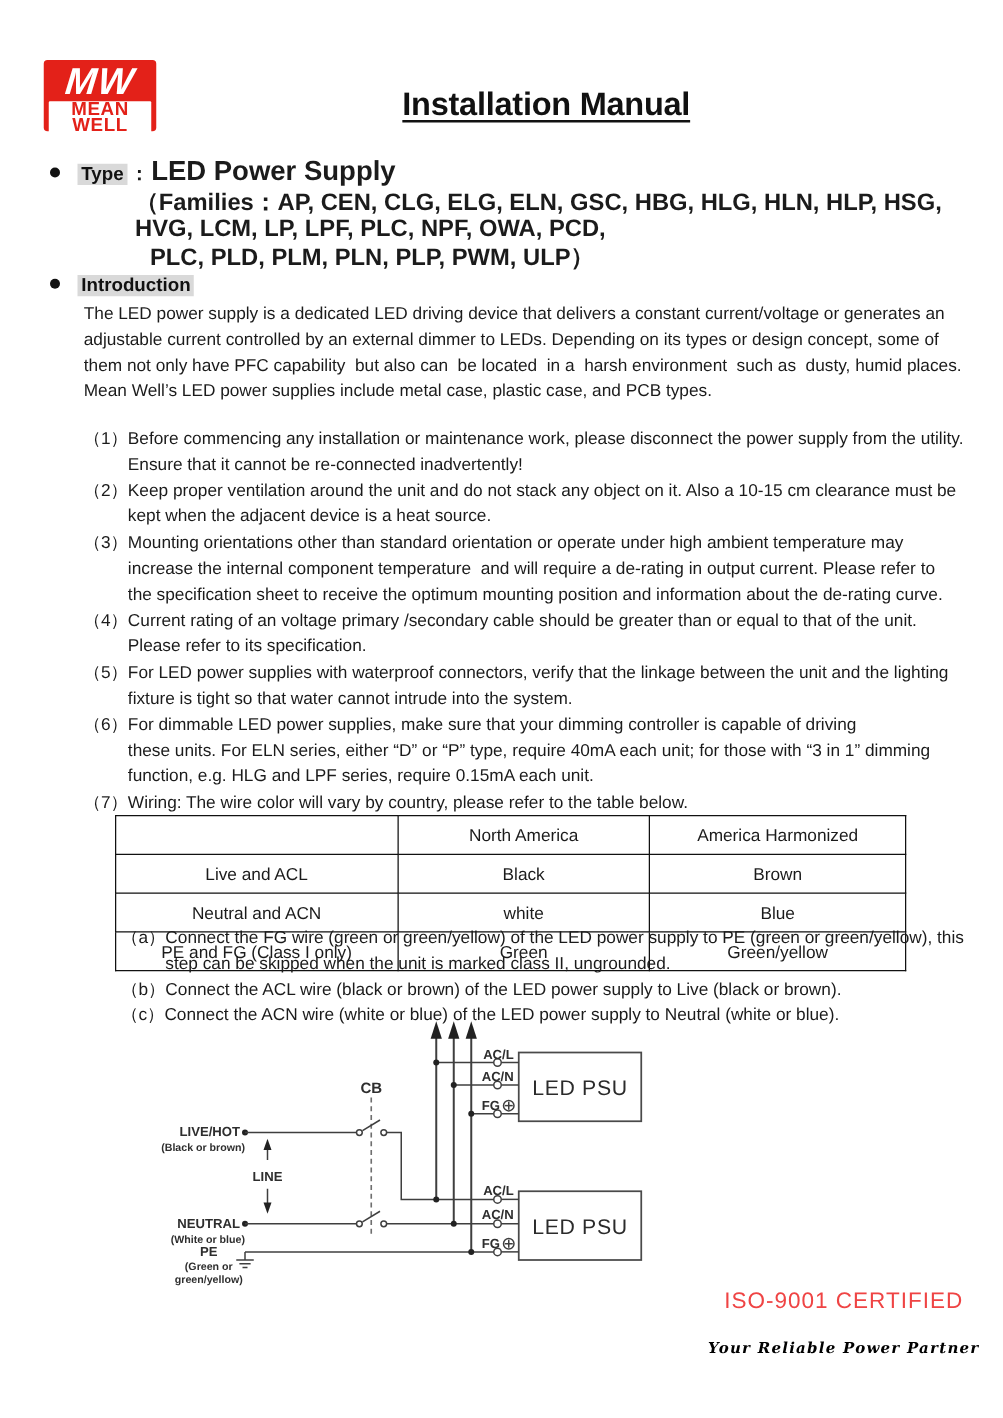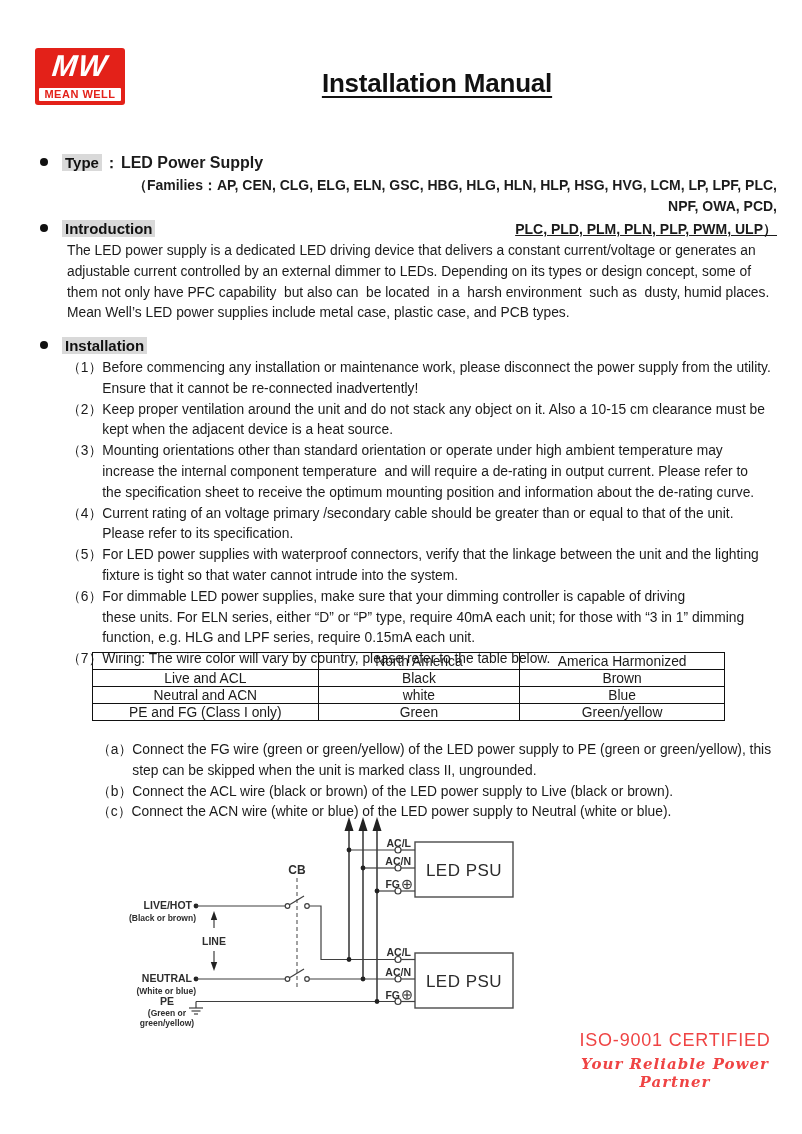--- a/index.html
+++ b/index.html
@@ -23,21 +23,21 @@
     display: flex; flex-direction: column; justify-content: space-between;
   }
   .logo-mw {
     color: #fff; font-weight: 700; font-style: italic;
     font-size: 30px; line-height: 30px; text-align: center;
     letter-spacing: 1px;
     transform: skewX(-6deg);
   }
   .logo-name {
     background: #fff; color: #e32119;
-    font-weight: 700; font-size: 11px; line-height: 13px;
+    font-weight: 700; font-size: 15px; line-height: 13px;
     text-align: center; letter-spacing: 0.5px;
     border-radius: 1px;
   }
 
   
   .title-row { position: absolute; left: 0; top: 68px; width: 100%; text-align: center; padding-left: 72px; }
   .doc-title {
     display: inline-block;
     font-size: 26px; font-weight: 700; color: #111;
     text-decoration: underline;
@@ -59,43 +59,43 @@
     padding: 0 3px;
   }
   .body-text {
     font-size: 13.8px; line-height: 20.8px;
     white-space: pre-wrap;
   }
 
   
   .type-line { display: flex; align-items: baseline; }
   .type-colon { font-weight: 700; font-size: 15px; margin: 0 2px; }
-  .type-value { font-weight: 700; font-size: 16px; }
-  .families { font-weight: 700; font-size: 14px; line-height: 21px; margin-left: 68px; margin-top: 2px; text-align: right; }
-  .families-l2 { margin-left: 100px; text-decoration: underline; }
+  .type-value { font-weight: 700; font-size: 22px; }
+  .families { font-weight: 700; font-size: 19px; line-height: 21px; margin-left: 68px; margin-top: 2px; }
+  .families-l2 { margin-left: 80px; }
 
   
   .intro-body { margin-left: 27px; margin-top: 4px; }
 
   
   .items { margin-left: 27px; margin-top: 4px; }
   .item { display: flex; }
   .item-num { flex: 0 0 31px; font-size: 13.8px; line-height: 20.8px; }
   .item-text { flex: 1; }
 
   
   .wiring-table {
     position: absolute; left: 92px; top: 652px;
     border-collapse: collapse;
     width: 633px;
     font-size: 13.8px;
   }
   .wiring-table td, .wiring-table th {
     border: 1px solid #111;
-    height: 17px;
+    height: 31px;
     text-align: center;
     font-weight: 400;
     padding: 0 2px;
   }
   .col1 { width: 226px; } .col2 { width: 202px; } .col3 { width: 205px; }
 
   
   .subitems { position: absolute; left: 97px; top: 740px; width: 690px; }
   .subitem { display: flex; }
   .subitem-num { flex: 0 0 33px; font-size: 13.8px; line-height: 20.8px; }
@@ -111,38 +111,38 @@
   .dg-arrow { fill: #222; }
   .dg-lbl  { font-family: "Liberation Sans", sans-serif; font-weight: 700; font-size: 10.5px; fill: #2e2e2e; }
   .dg-sub  { font-family: "Liberation Sans", sans-serif; font-weight: 700; font-size: 8.5px; fill: #2e2e2e; }
   .dg-psu  { font-family: "Liberation Sans", sans-serif; font-size: 17px; fill: #2b2b2b; letter-spacing: 0.5px; }
 
   
   .footer { position: absolute; left: 565px; top: 1030px; width: 220px; text-align: center; }
   .footer-iso { font-size: 18px; color: #ef4444; letter-spacing: 0.8px; }
   .footer-slogan {
     font-family: "DejaVu Serif", serif; font-style: italic; font-weight: 700;
-    font-size: 15px; color: #ef4444; letter-spacing: 1px; margin-top: 4px;
+    font-size: 12px; color: #000000; letter-spacing: 1px; margin-top: 20px;
   }
 </style>
 </head>
 <body>
 
 <div class="page">
 
   <div class="logo">
     <div class="logo-mw">MW</div>
     <div class="logo-name">MEAN WELL</div>
   </div>
 
   <div class="title-row">
     <span class="doc-title">Installation Manual</span>
   </div>
 
-  <div class="section" style="top:154px;">
+  <div class="section" style="top:124px;">
     <div class="sec-head type-line">
       <span class="bullet"></span>
       <span class="hl">Type</span>
       <span class="type-colon">：</span>
       <span class="type-value">LED Power Supply</span>
     </div>
     <div class="families">（Families：AP, CEN, CLG, ELG, ELN, GSC, HBG, HLG, HLN, HLP, HSG, HVG, LCM, LP, LPF, PLC, NPF, OWA, PCD,</div>
     <div class="families families-l2">PLC, PLD, PLM, PLN, PLP, PWM, ULP）</div>
   </div>
 
@@ -151,24 +151,20 @@
       <span class="bullet"></span>
       <span class="hl">Introduction</span>
     </div>
     <div class="body-text intro-body">The LED power supply is a dedicated LED driving device that delivers a constant current/voltage or generates an
 adjustable current controlled by an external dimmer to LEDs. Depending on its types or design concept, some of
 them not only have PFC capability  but also can  be located  in a  harsh environment  such as  dusty, humid places.
 Mean Well’s LED power supplies include metal case, plastic case, and PCB types.</div>
   </div>
 
   <div class="section" style="top:337px;">
-    <div class="sec-head">
-      <span class="bullet"></span>
-      <span class="hl">Installation</span>
-    </div>
     <div class="items">
       <div class="item">
         <span class="item-num">（1）</span>
         <span class="body-text item-text">Before commencing any installation or maintenance work, please disconnect the power supply from the utility.
 Ensure that it cannot be re-connected inadvertently!</span>
       </div>
       <div class="item">
         <span class="item-num">（2）</span>
         <span class="body-text item-text">Keep proper ventilation around the unit and do not stack any object on it. Also a 10-15 cm clearance must be
 kept when the adjacent device is a heat source.</span>

